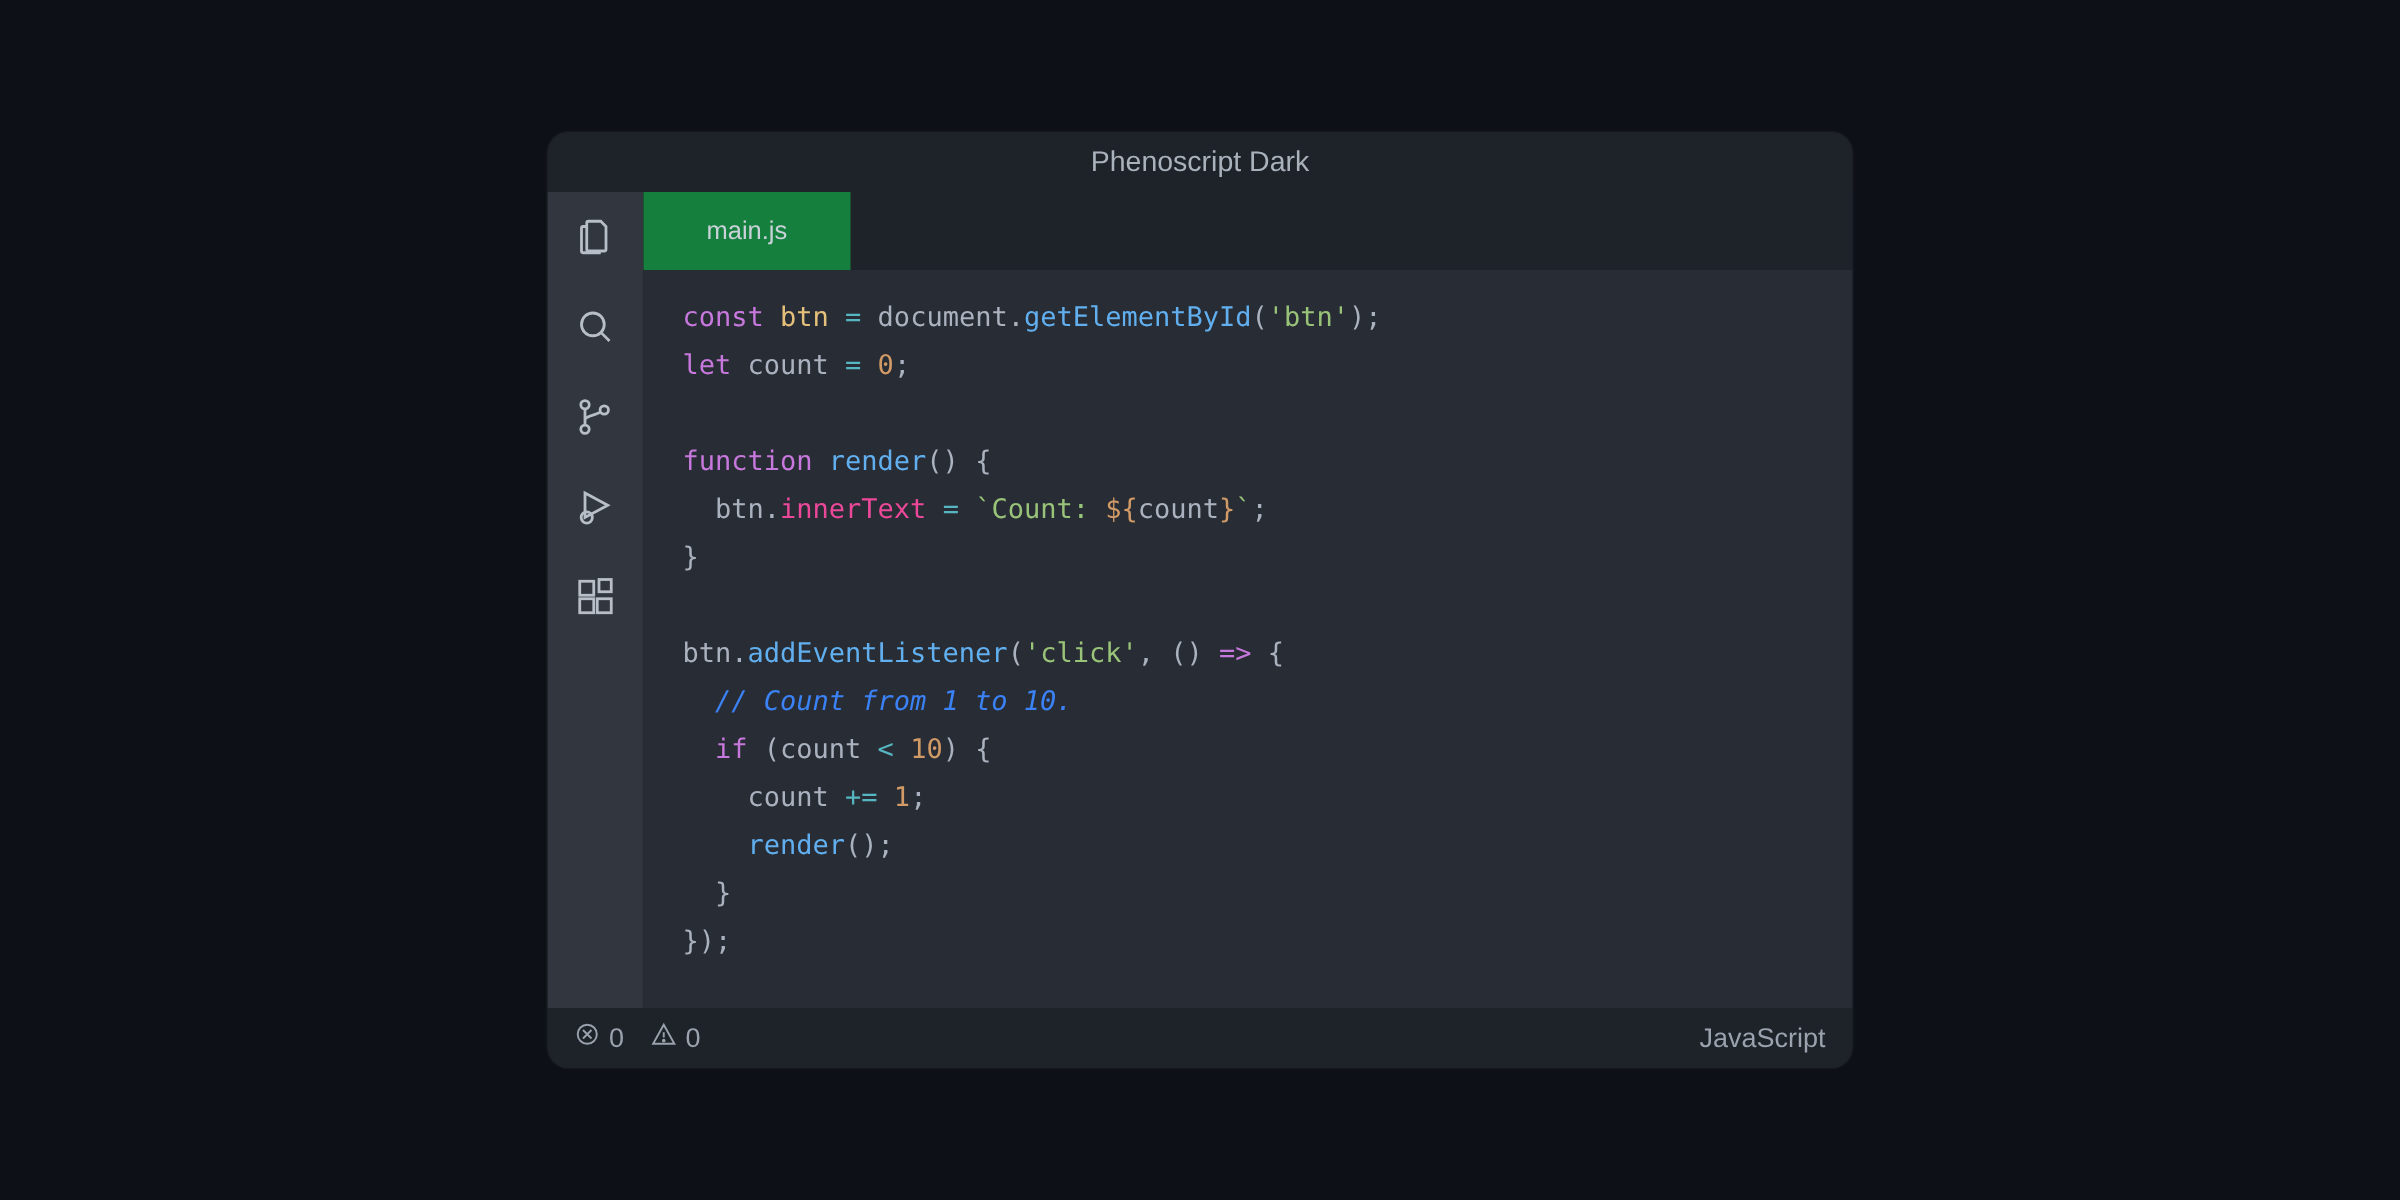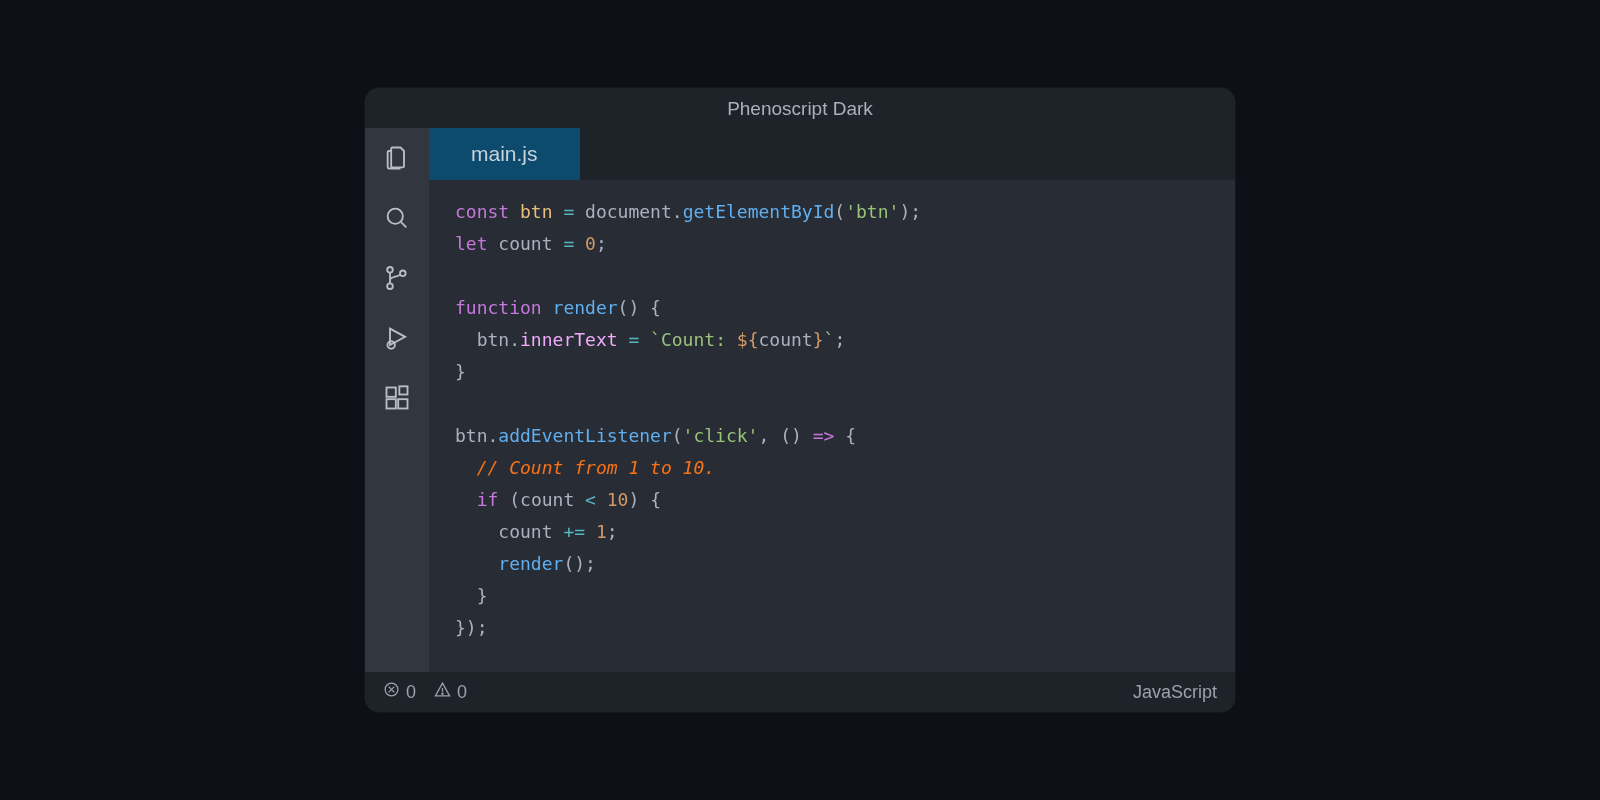--- a/index.html
+++ b/index.html
@@ -61,23 +61,23 @@
     display: flex;
     flex-direction: column;
     background: #1e2229;
   }
   .tabbar {
     display: flex;
     background: #1e2229;
     height: 52px;
   }
   .tab {
-    background: #0c4a6e;
+    background: #15803d;
     color: #c9d1d9;
-    font-size: 21px;
+    font-size: 17px;
     padding: 0 42px;
     display: flex;
     align-items: center;
     cursor: pointer;
   }
   .editor {
     background: #282c34;
     flex: 1;
     padding: 16px 26px 28px;
     font-family: ui-monospace, "SF Mono", Menlo, Consolas, monospace;
@@ -94,27 +94,27 @@
     justify-content: space-between;
     padding: 0 18px;
     color: #9aa2ad;
     font-size: 18px;
   }
   .status-left { display: flex; align-items: center; gap: 6px; }
   .status-left svg { width: 17px; height: 17px; }
   
   .tk-kw   { color: #c678dd; }
   .tk-var  { color: #e5c07b; }
-  .tk-prop { color: #f0abfc; }
+  .tk-prop { color: #ec4899; }
   .tk-fn   { color: #61afef; }
   .tk-str  { color: #98c379; }
   .tk-num  { color: #d19a66; }
   .tk-op   { color: #56b6c2; }
   .tk-pun  { color: #abb2bf; }
-  .tk-cmt  { color: #f97316; font-style: italic; }
+  .tk-cmt  { color: #3b82f6; font-style: italic; }
 </style>
 </head>
 <body>
 
 <div class="stage">
   <div class="window">
 
     <div class="titlebar">Phenoscript Dark</div>
 
     <div class="body">

